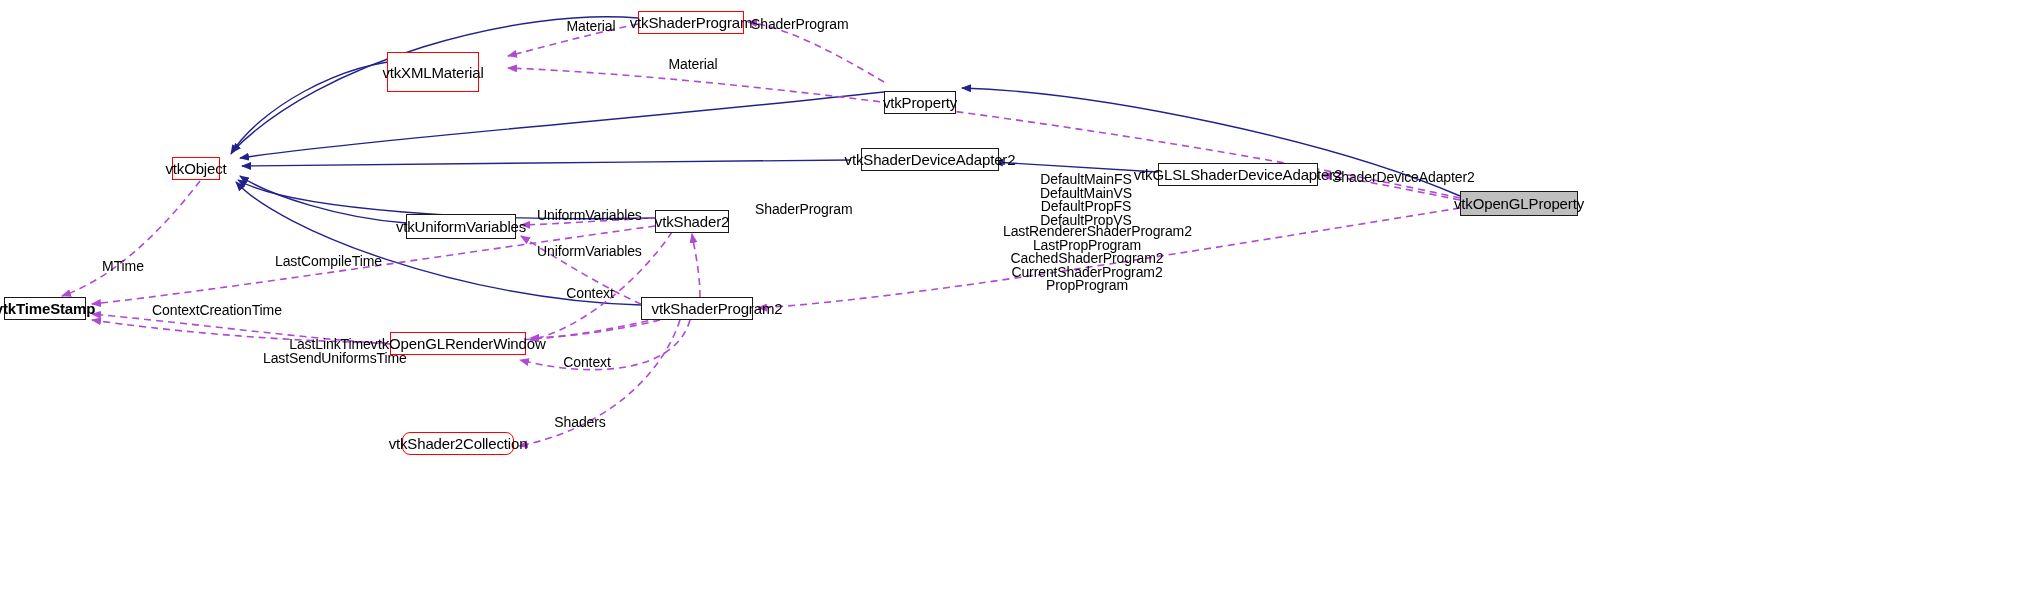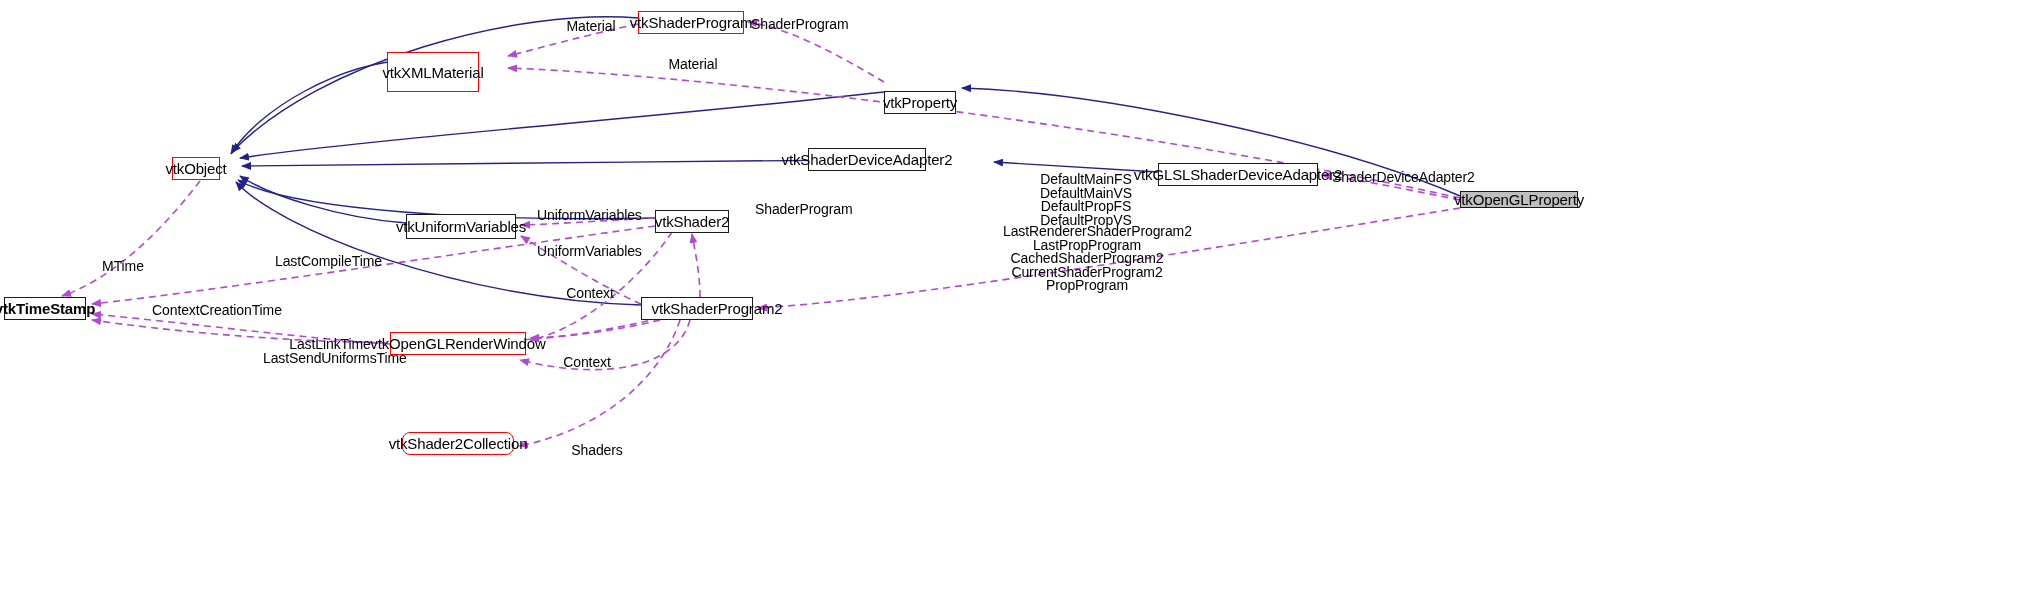--- a/index.html
+++ b/index.html
@@ -99,23 +99,23 @@
         <path d="M 680 320 C 660 380 600 430 519 446" fill="none" stroke="#b04ad2" stroke-width="1.6" stroke-dasharray="7,5" marker-end="url(#arrow-use)"></path>
         <path d="M 690 320 C 676 370 600 380 520 360" fill="none" stroke="#b04ad2" stroke-width="1.6" stroke-dasharray="7,5" marker-end="url(#arrow-use)"></path>
       </g>
   </svg>
 
   <div id="nodes-layer">
       <div class="node-box red" style="left: 638px; top: 11px; width: 106px; height: 23px;">vtkShaderProgram</div>
       <div class="node-box red" style="left: 387px; top: 52px; width: 92px; height: 40px;">vtkXMLMaterial</div>
       <div class="node-box" style="left: 884px; top: 74px; width: 72px; height: 23px; margin-top: 17px;">vtkProperty</div>
       <div class="node-box red" style="left: 172px; top: 157px; width: 48px; height: 23px;">vtkObject</div>
-      <div class="node-box" style="left: 808px; top: 148px; width: 118px; height: 23px;">vtkShaderDeviceAdapter2</div>
+      <div class="node-box" style="left: 861px; top: 148px; width: 138px; height: 23px;">vtkShaderDeviceAdapter2</div>
       <div class="node-box" style="left: 1158px; top: 163px; width: 160px; height: 23px;">vtkGLSLShaderDeviceAdapter2</div>
-      <div class="node-box highlight" style="left: 1460px; top: 191px; width: 118px; height: 17px;">vtkOpenGLProperty</div>
+      <div class="node-box highlight" style="left: 1460px; top: 191px; width: 118px; height: 25px;">vtkOpenGLProperty</div>
       <div class="node-box" style="left: 406px; top: 214px; width: 110px; height: 25px;">vtkUniformVariables</div>
       <div class="node-box" style="left: 655px; top: 210px; width: 74px; height: 23px;">vtkShader2</div>
       <div class="node-box" style="left: 4px; top: 297px; width: 82px; height: 23px; font-weight: bold;">vtkTimeStamp</div>
       <div class="node-box" style="left: 641px; top: 297px; width: 112px; height: 23px; padding-left: 40px;">vtkShaderProgram2</div>
       <div class="node-box red" style="left: 390px; top: 332px; width: 136px; height: 23px;">vtkOpenGLRenderWindow</div>
       <div class="node-box red" style="left: 402px; top: 432px; width: 112px; height: 23px; border-radius: 8px;">vtkShader2Collection</div>
     </div>
   <div id="labels-layer">
       <div class="edge-label" style="left: 561px; top: 20px; width: 60px;">Material</div>
       <div class="edge-label" style="left: 751px; top: 18px; width: 96px;">ShaderProgram</div>
@@ -133,16 +133,16 @@
 LastPropProgram
 CachedShaderProgram2
 CurrentShaderProgram2
 PropProgram</div>
       <div class="edge-label" style="left: 275px; top: 255px; width: 104px;">LastCompileTime</div>
       <div class="edge-label" style="left: 563px; top: 287px; width: 54px;">Context</div>
       <div class="edge-label" style="left: 152px; top: 304px; width: 124px;">ContextCreationTime</div>
       <div class="edge-label" style="left: 263px; top: 338px; width: 134px;">LastLinkTime
 LastSendUniformsTime</div>
       <div class="edge-label" style="left: 560px; top: 356px; width: 54px;">Context</div>
-      <div class="edge-label" style="left: 569px; top: 416px; width: 56px; margin-top: 28px;">Shaders</div>
+      <div class="edge-label" style="left: 552px; top: 416px; width: 56px;">Shaders</div>
     </div>
 
 </div>
 
 </body></html>

